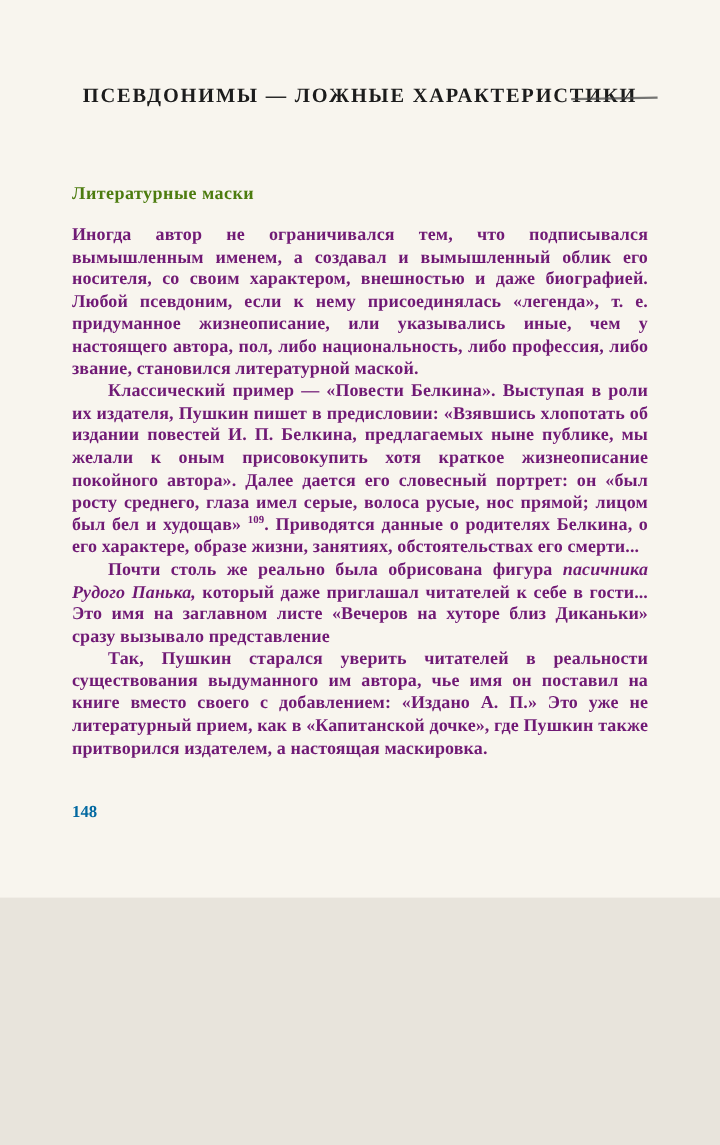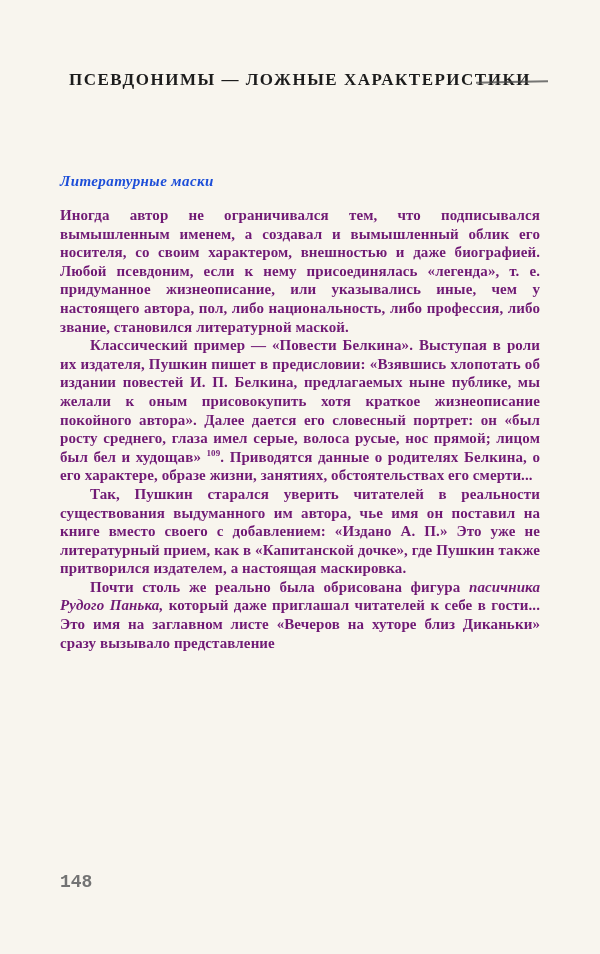--- a/index.html
+++ b/index.html
@@ -8,21 +8,21 @@
     background: #e8e4dc;
   }
   body {
     width: 600px;
     height: 954px;
     font-family: "Liberation Serif", "DejaVu Serif", serif;
   }
   .book-page {
     position: relative;
     width: 600px;
-    height: 954px;
+    height: 748px;
     box-sizing: border-box;
     padding: 0 60px;
     background: #f8f5ee;
     color: #242424;
     overflow: hidden;
   }
   .chapter-title {
     margin: 0;
     padding-top: 70px;
     text-align: center;
@@ -36,26 +36,25 @@
     position: absolute;
     top: 81px;
     right: 52px;
     width: 72px;
     height: 2px;
     background: #4a4a4a;
     transform: rotate(-1deg);
     opacity: 0.75;
   }
   .section-heading {
-    margin: 83px 0 0 0;
+    margin: 64px 0 0 0;
     font-size: 15px;
     font-weight: bold;
     letter-spacing: 0.4px;
-    color: #1d4ed8;
-    font-style: italic;
+    color: #4d7c0f;
   }
   .body-text {
     margin-top: 16px;
     font-size: 15px;
     line-height: 18.6px;
     font-weight: bold;
     text-align: justify;
     letter-spacing: 0.1px;
     color: #701a75;
   }
@@ -72,37 +71,36 @@
   }
   .body-text sup {
     font-size: 9px;
     line-height: 0;
     vertical-align: super;
   }
   .page-number {
     position: absolute;
     left: 60px;
     bottom: 62px;
-    font-size: 18px;
+    font-size: 14px;
     font-weight: bold;
-    color: #737373;
-    font-family: Liberation Mono, monospace;
+    color: #0369a1;
   }
 </style>
 </head>
 <body>
 
 <div class="book-page">
   <h1 class="chapter-title">ПСЕВДОНИМЫ — ЛОЖНЫЕ ХАРАКТЕРИСТИКИ</h1>
 
   <div class="scan-artifact-line"></div>
 
   <h2 class="section-heading">Литературные маски</h2>
 
   <div class="body-text" id="paragraphs">
       <p class="para"><span>Иногда автор не ограничивался тем, что подписывался вымышленным именем, а создавал и вымышленный облик его носителя, со своим характером, внешностью и даже биографией. Любой псевдоним, если к нему присоединялась «легенда», т. е. придуманное жизнеописание, или указывались иные, чем у настоящего автора, пол, либо национальность, либо профессия, либо звание, становился литературной маской.</span></p>
       <p class="para indent"><span>Классический пример — «Повести Белкина». Выступая в роли их издателя, Пушкин пишет в предисловии: «Взявшись хлопотать об издании повестей И. П. Белкина, предлагаемых ныне публике, мы желали к оным присовокупить хотя краткое жизнеописание покойного автора». Далее дается его словесный портрет: он «был росту среднего, глаза имел серые, волоса русые, нос прямой; лицом был бел и худощав» </span><sup>109</sup><span>. Приводятся данные о родителях Белкина, о его характере, образе жизни, занятиях, обстоятельствах его смерти...</span></p>
+      <p class="para indent"><span>Почти столь же реально была обрисована фигура </span><em>пасичника Рудого Панька,</em><span> который даже приглашал читателей к себе в гости... Это имя на заглавном листе «Вечеров на хуторе близ Диканьки» сразу вызывало представление</span></p>
       <p class="para indent"><span>Так, Пушкин старался уверить читателей в реальности существования выдуманного им автора, чье имя он поставил на книге вместо своего с добавлением: «Издано А. П.» Это уже не литературный прием, как в «Капитанской дочке», где Пушкин также притворился издателем, а настоящая маскировка.</span></p>
-      <p class="para indent"><span>Почти столь же реально была обрисована фигура </span><em>пасичника Рудого Панька,</em><span> который даже приглашал читателей к себе в гости... Это имя на заглавном листе «Вечеров на хуторе близ Диканьки» сразу вызывало представление</span></p>
     </div>
 
   <div class="page-number">148</div>
 </div>
 
 </body></html>

